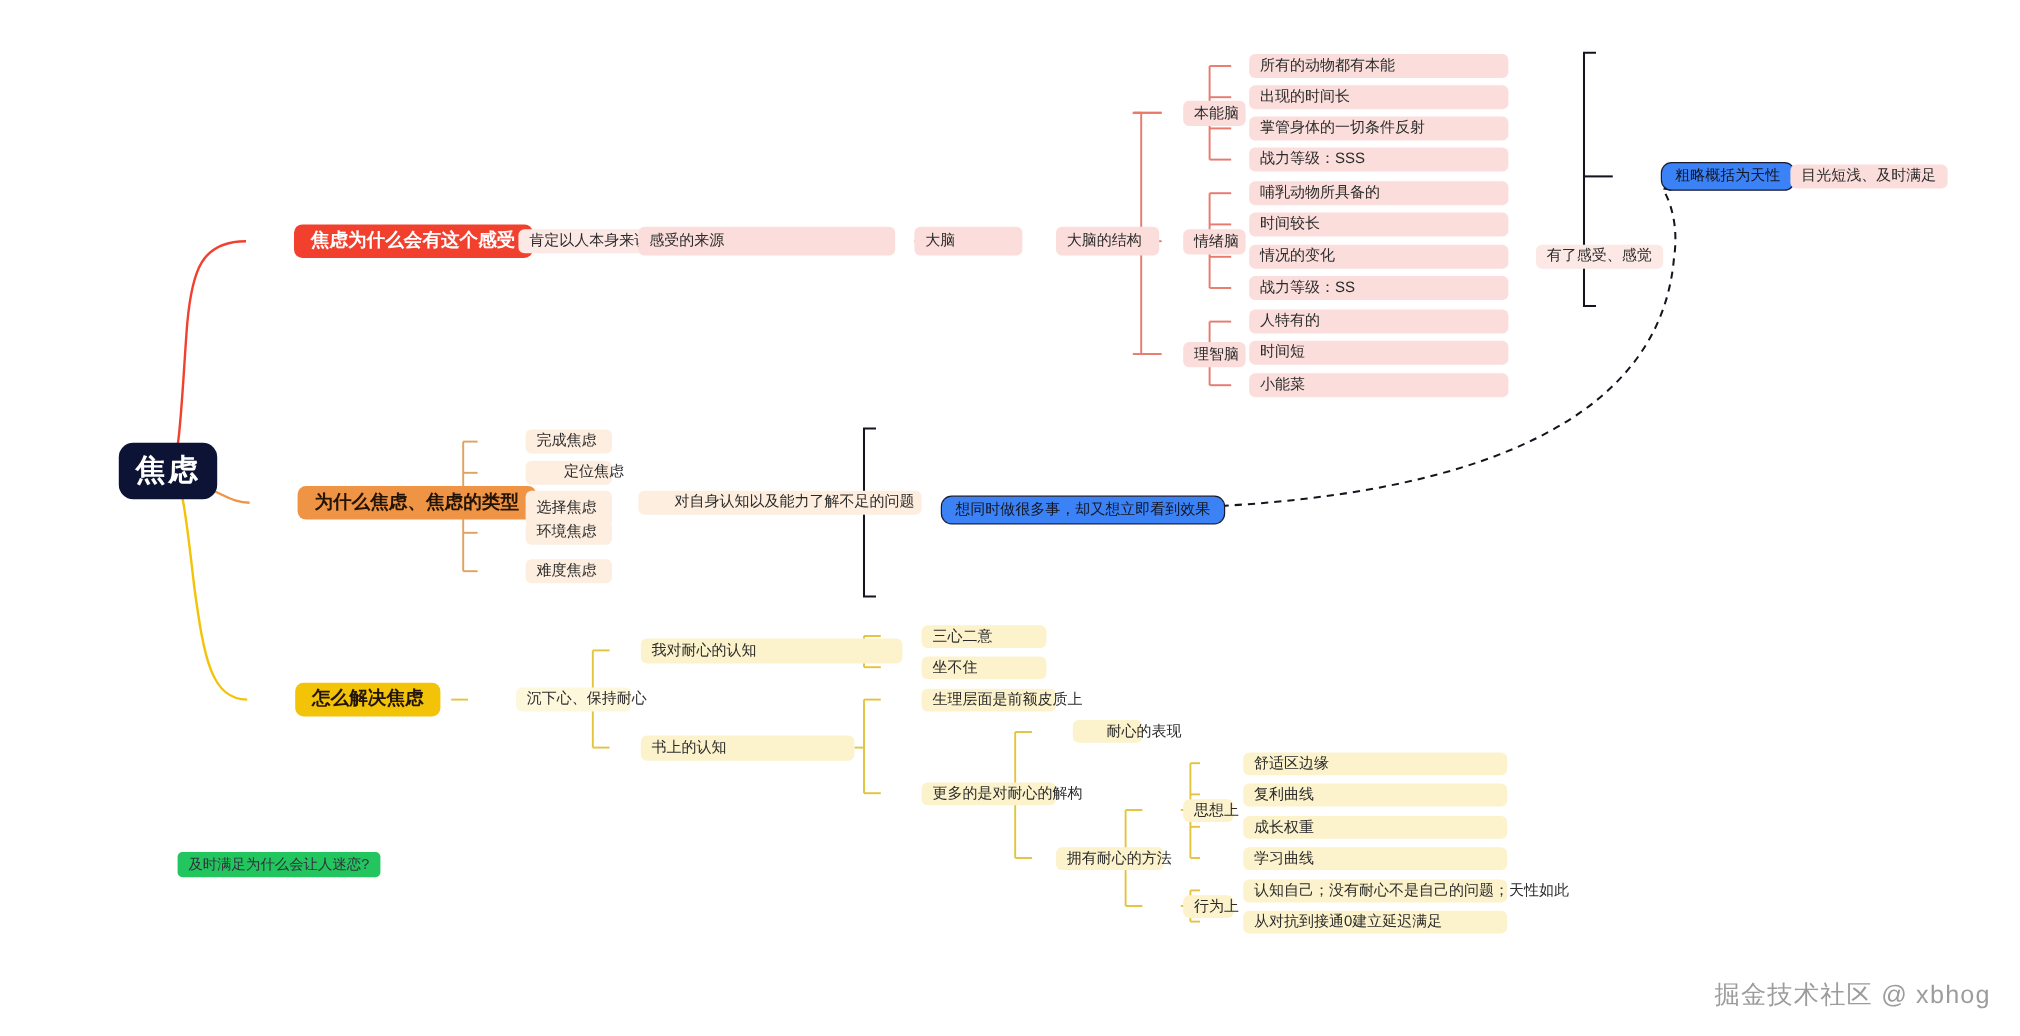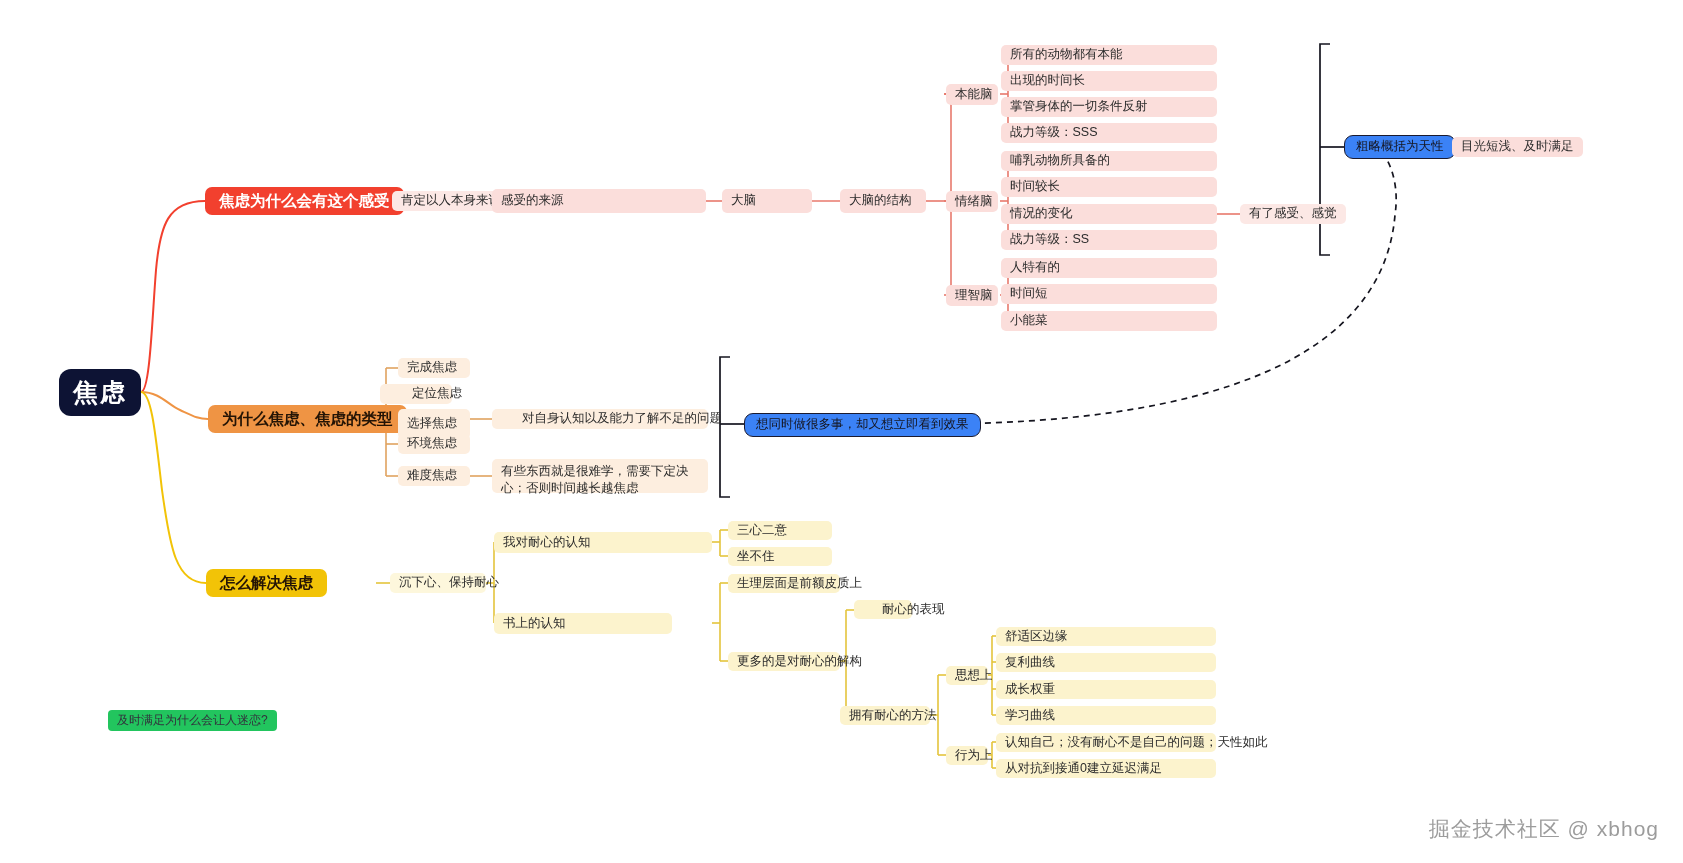--- a/index.html
+++ b/index.html
@@ -21,20 +21,21 @@
     width: 1683px;
     height: 863px;
     pointer-events: none;
   }
   .node {
     position: absolute;
     display: flex;
     align-items: center;
     white-space: nowrap;
     line-height: 1.25;
+    margin-left: 40px;
   }
   
   .root {
     background: #0d1334;
     color: #ffffff;
     font-size: 25px;
     font-weight: bold;
     border-radius: 12px;
     padding: 0 20px;
     letter-spacing: 2px;
@@ -267,27 +268,26 @@
   <div class="node chip red-l" style="left:1001px; top:258px; width:216px; height:20px;">人特有的</div>
   <div class="node chip red-l" style="left:1001px; top:284px; width:216px; height:20px;">时间短</div>
   <div class="node chip red-l" style="left:1001px; top:311px; width:216px; height:20px;">小能菜</div>
 
   <div class="node chip red-vl" style="left:1240px; top:204px; height:20px;">有了感受、感觉</div>
 
   <div class="node outlined" style="left:1344px; top:135px; height:24px;">粗略概括为天性</div>
   <div class="node chip pink-l" style="left:1452px; top:137px; height:20px;">目光短浅、及时满足</div>
 
   <div class="node chip orange-vl" style="left:398px; top:358px; width:72px; height:20px;">完成焦虑</div>
-  <div class="node chip orange-vl" style="left:380px; top:384px; width:72px; height:20px;padding-left:32px;">定位焦虑</div>
+  <div class="node chip orange-vl" style="left:398px; top:384px; width:72px; height:20px;padding-left:32px;">定位焦虑</div>
   <div class="node chip orange-vl" style="left:398px; top:409px; width:72px; height:30px;">选择焦虑</div>
   <div class="node chip orange-vl" style="left:398px; top:434px; width:72px; height:20px;">环境焦虑</div>
   <div class="node chip orange-vl" style="left:398px; top:466px; width:72px; height:20px;">难度焦虑</div>
 
-  <div class="node chip orange-vl" style="left:492px; top:409px; width:216px; height:20px;padding-left:30px;">对自身认知以及能力了解不足的问题</div>
-  <div class="node chip orange-vl two-line" style="left:492px; top:459px; width:216px; height:34px; align-items:flex-start;">有些东西就是很难学，需要下定决心；否则时间越长越焦虑</div>
+  <div class="node chip orange-vl" style="left:492px; top:409px; width:236px; height:20px;padding-left:30px;">对自身认知以及能力了解不足的问题</div>
 
   <div class="node outlined" style="left:744px; top:413px; height:24px;">想同时做很多事，却又想立即看到效果</div>
 
   <div class="node chip yellow-vl" style="left:390px; top:573px; width:96px; height:20px;">沉下心、保持耐心</div>
 
   <div class="node chip yellow-l" style="left:494px; top:532px; width:218px; height:21px;">我对耐心的认知</div>
   <div class="node chip yellow-l" style="left:494px; top:613px; width:178px; height:21px;">书上的认知</div>
 
   <div class="node chip yellow-l" style="left:728px; top:521px; width:104px; height:19px;">三心二意</div>
   <div class="node chip yellow-l" style="left:728px; top:547px; width:104px; height:19px;">坐不住</div>

